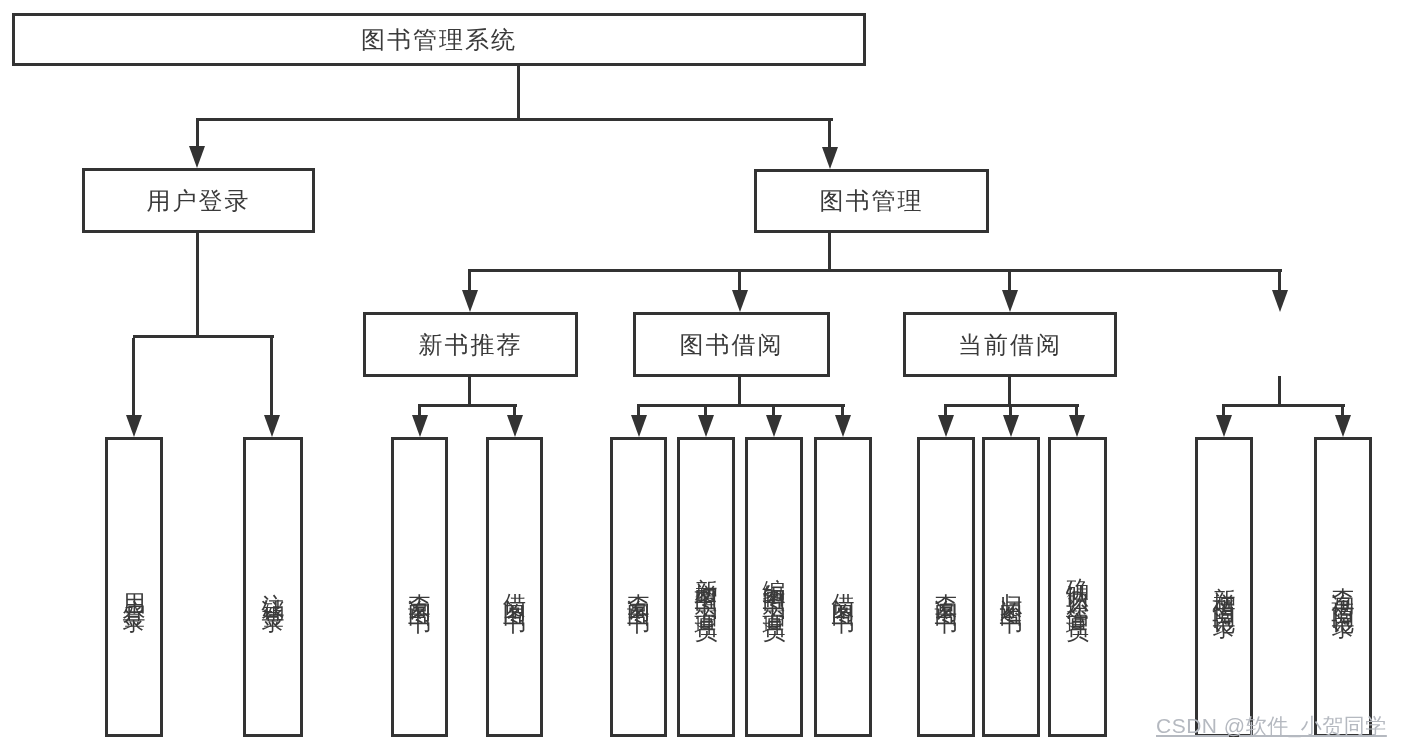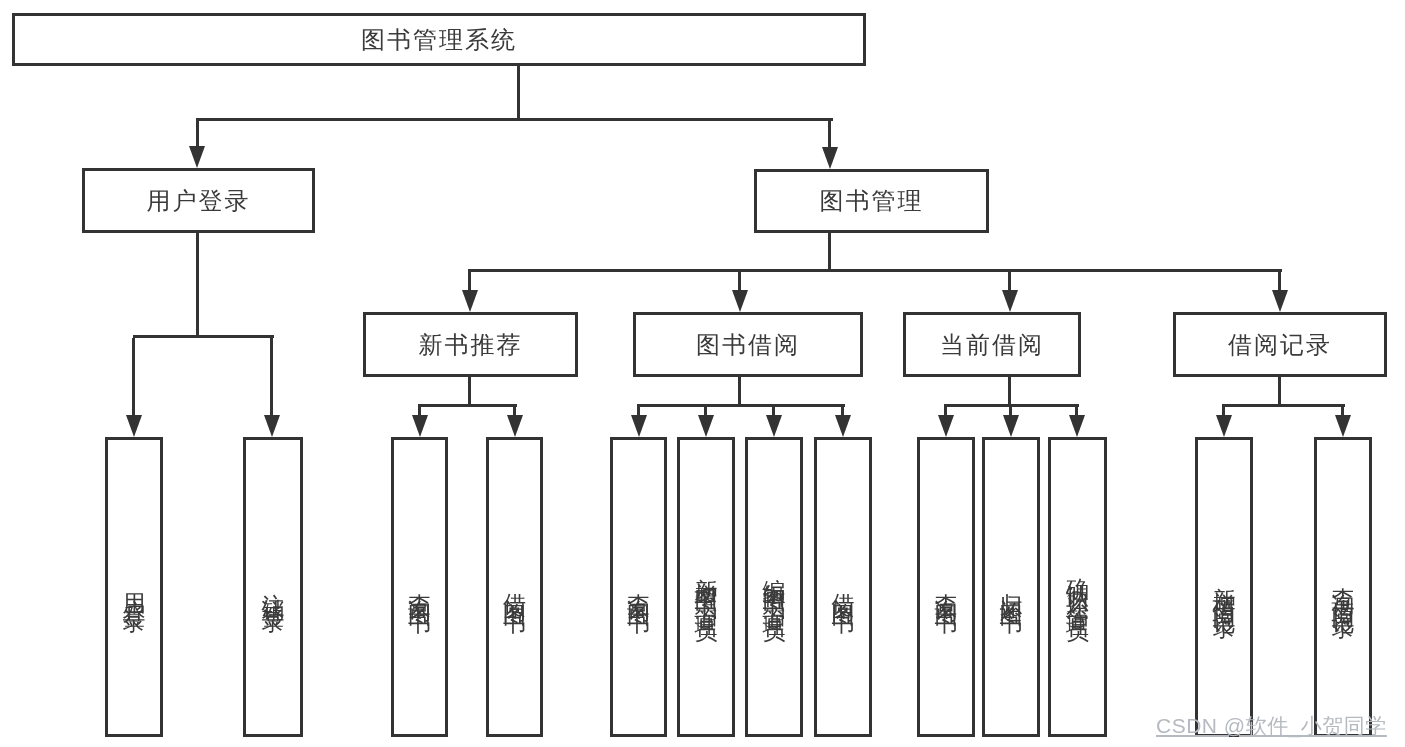--- a/index.html
+++ b/index.html
@@ -96,23 +96,22 @@
   <div class="line" style="left:468px; top:272px; width:3px; height:20px;"></div>
   <div class="tri" style="left:462px; top:290px;"></div>
   <div class="line" style="left:738px; top:272px; width:3px; height:20px;"></div>
   <div class="tri" style="left:732px; top:290px;"></div>
   <div class="line" style="left:1008px; top:272px; width:3px; height:20px;"></div>
   <div class="tri" style="left:1002px; top:290px;"></div>
   <div class="line" style="left:1278px; top:272px; width:3px; height:20px;"></div>
   <div class="tri" style="left:1272px; top:290px;"></div>
 
   <div class="box hbox" style="left:363px; top:312px; width:215px; height:65px;">新书推荐</div>
-  <div class="box hbox" style="left:633px; top:312px; width:230px; height:65px;">图书借阅</div>
-  <div class="box hbox" style="left:903px; top:312px; width:178px; height:65px;">当前借阅</div>
-  <div class="box hbox" style="left:1173px; top:312px; width:214px; height:65px;">借阅记录</div>
+  <div class="box hbox" style="left:633px; top:312px; width:197px; height:65px;">图书借阅</div>
+  <div class="box hbox" style="left:903px; top:312px; width:214px; height:65px;">当前借阅</div>
 
   <div class="line" style="left:468px; top:376px; width:3px; height:31px;"></div>
   <div class="line" style="left:418px; top:404px; width:99px; height:3px;"></div>
   <div class="line" style="left:418px; top:407px; width:3px; height:10px;"></div>
   <div class="tri" style="left:412px; top:415px;"></div>
   <div class="line" style="left:513px; top:407px; width:3px; height:10px;"></div>
   <div class="tri" style="left:507px; top:415px;"></div>
 
   <div class="line" style="left:738px; top:376px; width:3px; height:31px;"></div>
   <div class="line" style="left:637px; top:404px; width:208px; height:3px;"></div>

